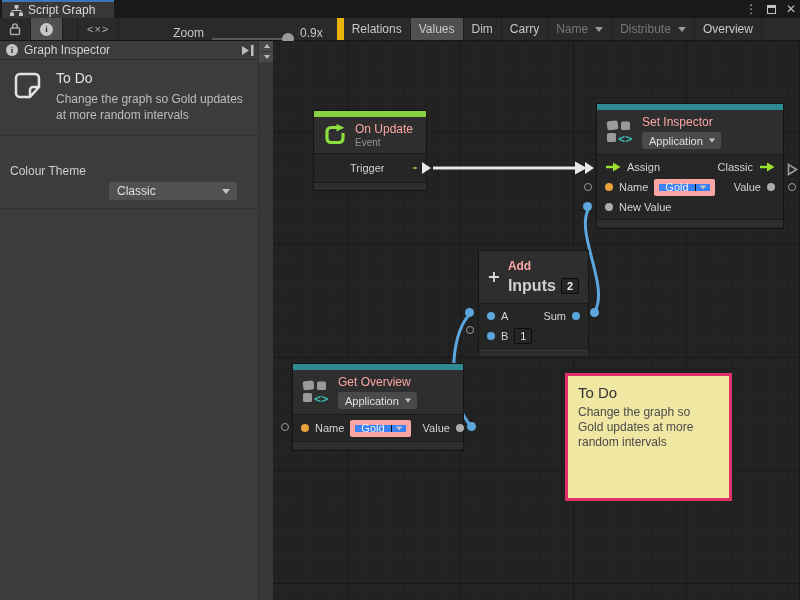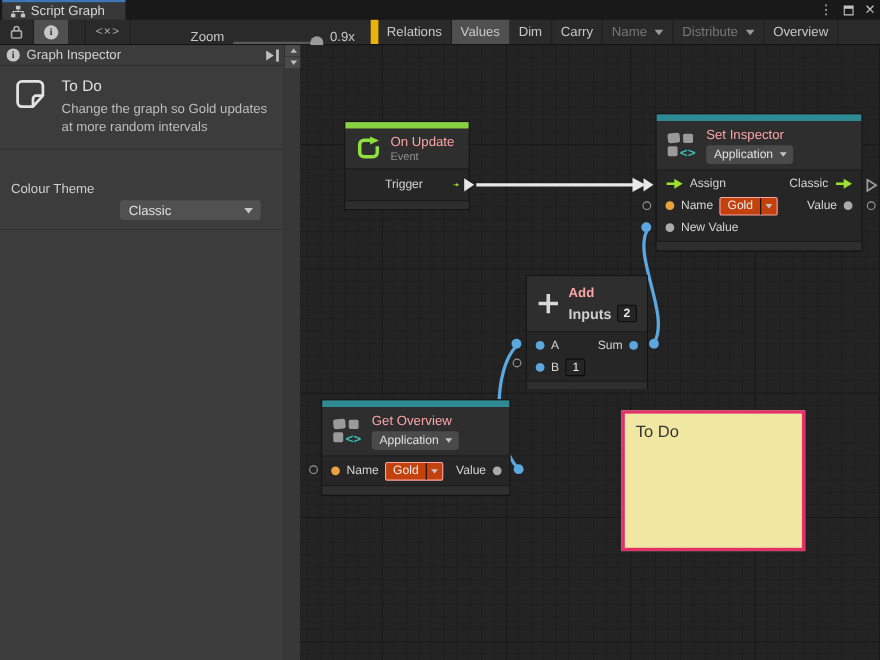--- a/index.html
+++ b/index.html
@@ -74,21 +74,21 @@
   .spacer { flex:1; }
   .dot { width:8px; height:8px; border-radius:50%; flex:none; }
   .dot-orange { background:#E8A33D; }
   .dot-gray { background:#ABABAB; }
   .dot-blue { background:#5BA7DE; }
   .ddsmall { position:relative; background:#4A4A4A; border-radius:3px; height:17px; display:inline-flex; align-items:center;
     padding:0 18px 0 7px; font-size:11px; color:#E0E0E0; margin-top:2px; }
   .ddsmall .caret-down { position:absolute; right:5px; border-top-color:#C4C4C4; transform:scale(.8); }
   .valbox { background:#252525; border:1px solid #0c0c0c; border-radius:2px; padding:0 5px; height:16px;
     display:inline-flex; align-items:center; font-size:11px; color:#ECECEC; }
-  .dd2 { display:inline-flex; align-items:stretch; border:1px solid #fca5a5; border-radius:2px; height:17px; background:#c2410c;justify-content:space-between; }
+  .dd2 { display:inline-flex; align-items:stretch; border:5px solid #fca5a5; border-radius:2px; height:17px; background:#3b82f6;justify-content:space-between; }
   .dd2 .val { padding:0 6px; display:flex; align-items:center; font-size:11px; color:#ECECEC; }
   .dd2 .cell { width:15px; display:flex; align-items:center; justify-content:center; border-left:1px solid #0c0c0c; }
   .dd2 .caret-down { transform:scale(.8); border-top-color:#C4C4C4; margin:0; }
 
   
   .pt { position:absolute; }
   .pt-tri-filled { width:0; height:0; border-top:6px solid transparent; border-bottom:6px solid transparent; border-left:9px solid #E8E8E8; }
   .pt-circ { width:8px; height:8px; border:1.5px solid #9A9A9A; border-radius:50%; background:transparent; }
   .pt-dot { width:9px; height:9px; border-radius:50%; background:#5BA7DE; }
 
@@ -299,21 +299,21 @@
     </div>
 
     <div class="node" style="left:205px;top:209px;width:111px;height:104px;">
       <div class="nhead" style="padding:8px 9px;font-weight:bold;">
         <svg width="26" height="26" viewBox="0 0 26 26">
           <path d="M13 2v22M2 13h22" stroke="#D8D8D8" stroke-width="4"></path>
         </svg>
         <div>
           <div class="ntitle">Add</div>
           <div style="display:flex;align-items:center;gap:5px;margin-top:3px;">
-            <span style="font-size:13px;color:#CFCFCF;">Inputs</span>
+            <span style="font-size:16px;color:#CFCFCF;">Inputs</span>
             <span class="valbox">2</span>
           </div>
         </div>
       </div>
       <div class="nbody">
         <div class="nrow">
           <span class="dot dot-blue"></span>
           <span>A</span>
           <span class="spacer"></span>
           <span>Sum</span>
@@ -374,16 +374,19 @@
     </span>
     <span class="pt pt-circ" style="left:515px;top:142px;"></span>
     <span class="pt pt-dot" style="left:192px;top:267px;"></span>
     <span class="pt pt-circ" style="left:193px;top:285px;"></span>
     <span class="pt pt-dot" style="left:317px;top:267px;"></span>
     <span class="pt pt-circ" style="left:8px;top:382px;"></span>
     <span class="pt pt-dot" style="left:194px;top:381px;"></span>
 
     <div class="note">
       <div class="note-title">To Do</div>
+      <div class="note-text">Change the graph so
+Gold updates at more
+random intervals</div>
     </div>
 
   </div>
 </div>
 
 </body></html>

